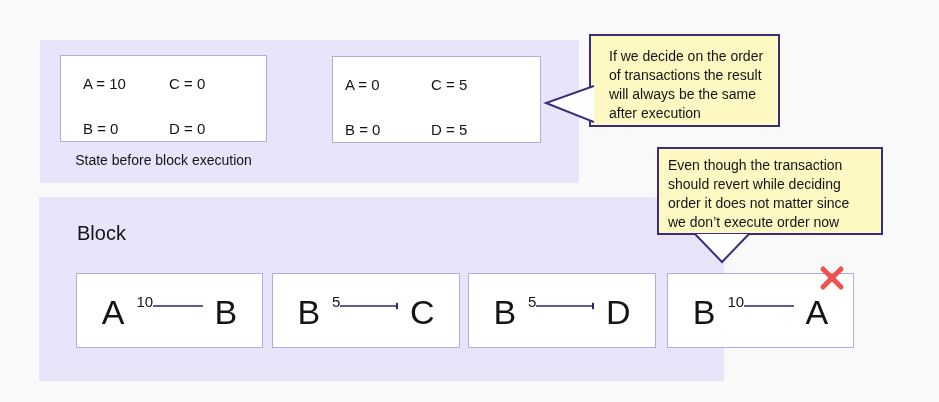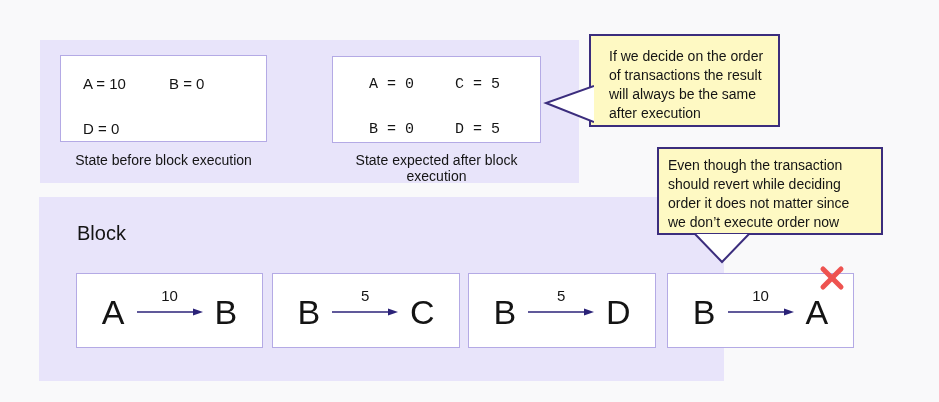--- a/index.html
+++ b/index.html
@@ -29,21 +29,21 @@
   }
   .state-box-1 { left:20px; top:15px; width:207px; height:87px; }
   .state-box-2 { left:292px; top:16px; width:209px; height:87px; }
   .state-grid {
     display:grid;
     grid-template-columns:86px auto;
     row-gap:28px;
     padding:19px 0 0 22px;
     font-size:15px;
   }
-  .state-box-2 .state-grid { padding-left:36px;font-family:Liberation Mono, monospace; }
+  .state-box-2 .state-grid { padding-left:12px; }
 
   .state-caption {
     position:absolute;
     font-size:14px;
     text-align:center;
     top:112px;
   }
   .caption-1 { left:20px; width:207px; }
   .caption-2 { left:292px; width:209px; }
 
@@ -70,22 +70,22 @@
   .tx-4 { left:628px; width:187px; }
 
   .tx-letter {
     font-size:34px;
     line-height:1;
     position:relative;
     top:1px;
   }
   .tx-arrow {
     display:flex;
-    flex-direction:column;
-    align-items:center;
+    flex-direction:row;
+    align-items:flex-end;
     width:66px;
     position:relative;
     top:-8px;
   }
   .tx-amount {
     font-size:15px;
     line-height:17px;
     margin-bottom:2px;
   }
 
@@ -110,35 +110,35 @@
 </head>
 <body>
 
 <div class="stage">
 
   <div class="panel panel-top">
 
     <div class="state-box state-box-1">
       <div class="state-grid">
         <span>A = 10</span>
+        <span>C = 0</span>
         <span>B = 0</span>
         <span>D = 0</span>
       </div>
     </div>
     <div class="state-caption caption-1">State before block execution</div>
 
     <div class="state-box state-box-2">
       <div class="state-grid">
         <span>A = 0</span>
         <span>C = 5</span>
         <span>B = 0</span>
         <span>D = 5</span>
       </div>
     </div>
-    <div class="state-caption caption-2">State expected after block execution</div>
   </div>
 
   <div class="panel panel-bottom">
     <div class="block-title">Block</div>
 
     <div class="tx-box tx-1">
       <span class="tx-letter">A</span>
       <span class="tx-arrow">
         <span class="tx-amount">10</span>
         <svg width="66" height="12">

